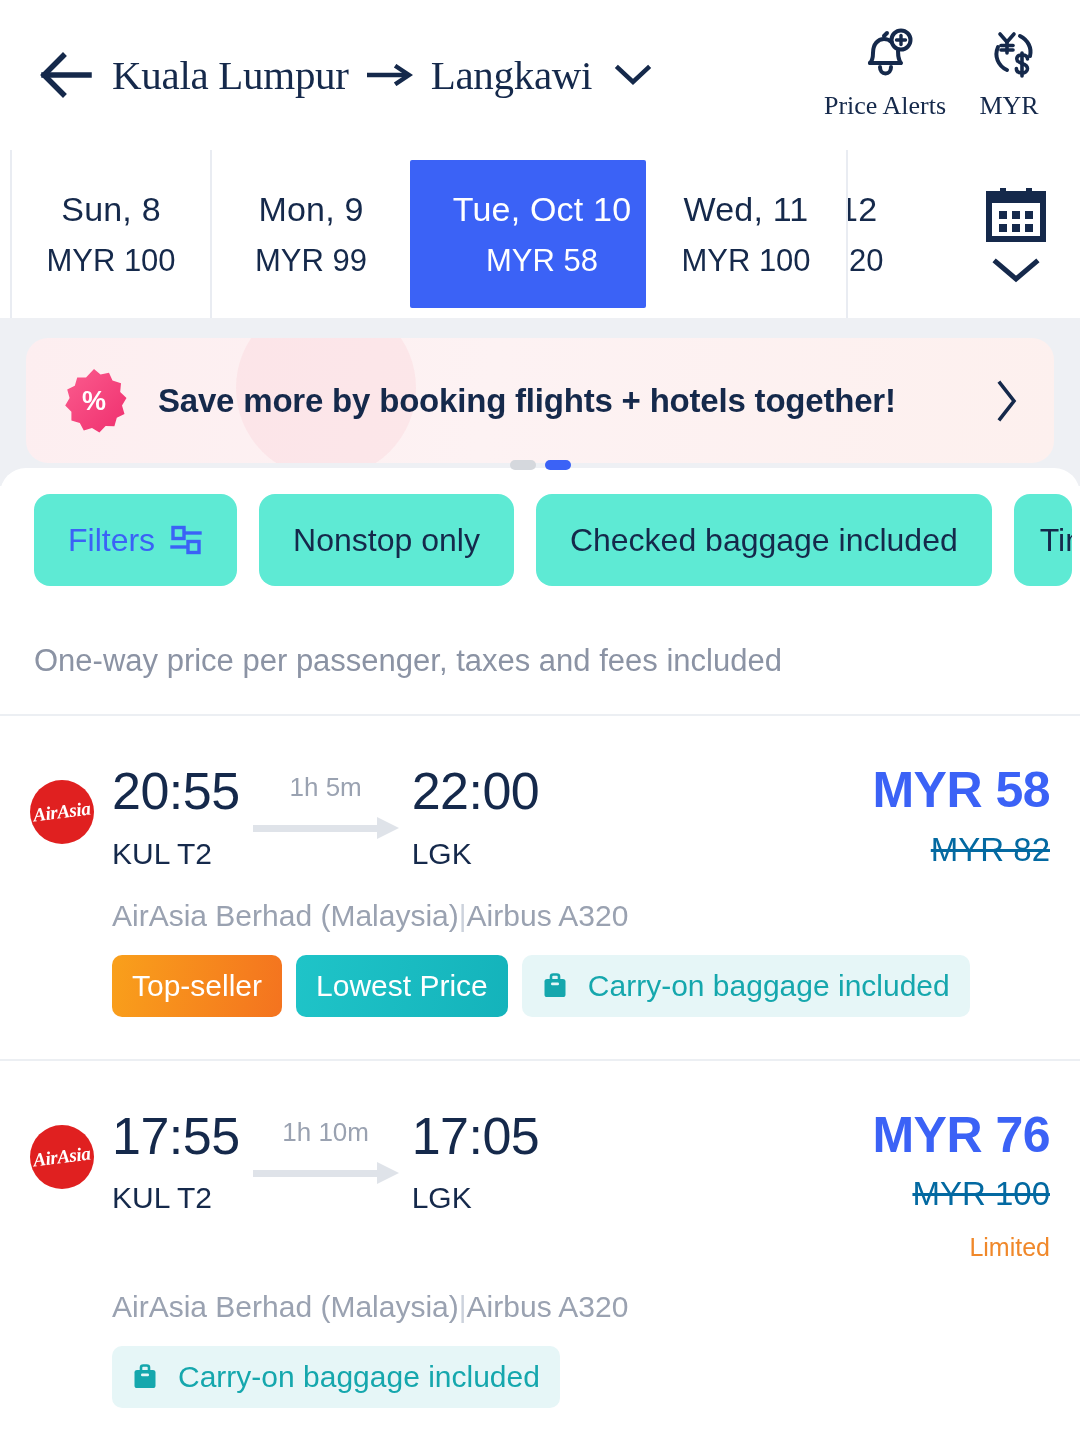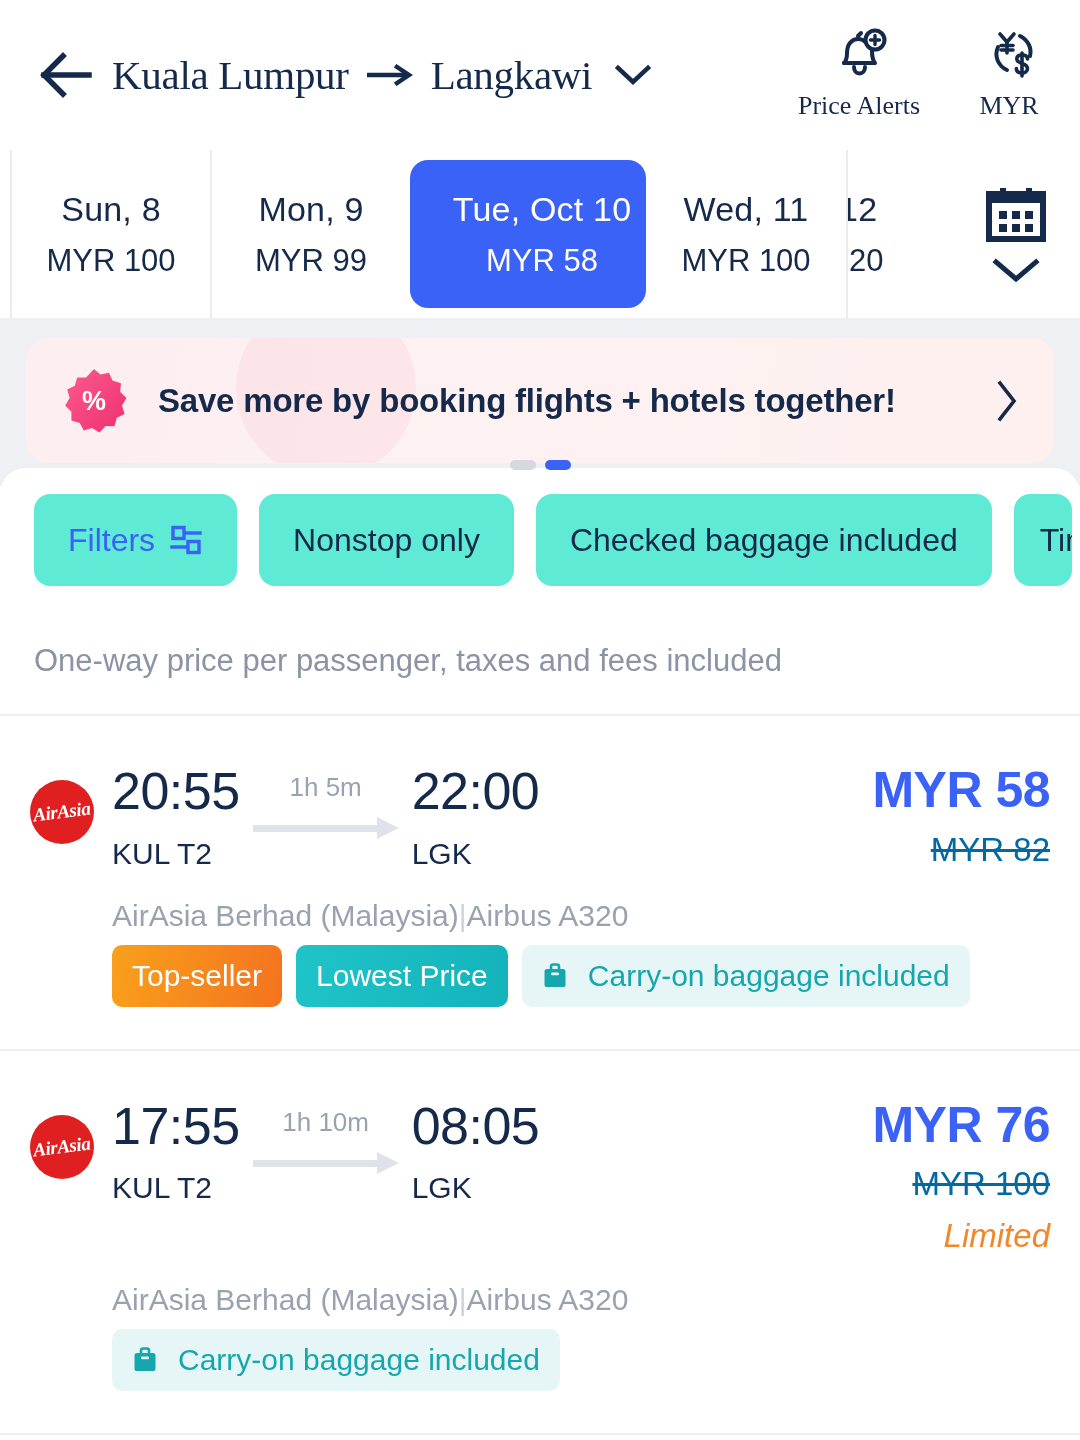--- a/index.html
+++ b/index.html
@@ -46,21 +46,21 @@
     letter-spacing: -0.3px;
     white-space: nowrap;
   }
   .route-arrow { display: flex; align-items: center; }
   .route-chev { display: flex; align-items: center; margin-left: 4px; }
 
   .header-actions {
     margin-left: auto;
     display: flex;
     align-items: center;
-    gap: 44px;
+    gap: 18px;
     padding-bottom: 2px;
   }
   .header-action {
     display: flex;
     flex-direction: column;
     align-items: center;
     gap: 8px;
     min-width: 90px;
   }
   .header-action .ha-label {
@@ -107,21 +107,21 @@
     white-space: nowrap;
     letter-spacing: 0.2px;
   }
   .date-cell .d-price {
     font-size: 31px;
     color: #15294b;
     white-space: nowrap;
   }
   .date-cell.selected {
     background: #3b62f6;
-    border-radius: 18px;
+    border-radius: 2px;
     border-left: none;
     height: 148px;
     width: 236px;
     z-index: 2;
     padding-left: 28px;
   }
   .date-cell.selected + .date-cell { border-left: none; }
   .date-cell.selected .d-day,
   .date-cell.selected .d-price { color: #ffffff; }
   .date-cell.clipped { width: 72px; overflow: hidden; }
@@ -365,41 +365,40 @@
     line-height: 1.05;
     letter-spacing: -0.5px;
   }
   .price-strike {
     font-size: 33px;
     color: #0369a1;
     text-decoration: line-through;
     margin-top: 14px;
   }
   .price-limited {
-    font-size: 33px;
+    font-size: 25px;
     color: #f0882a;
-    margin-top: 14px;
-    font-style: italic;
+    margin-top: 20px;
   }
 
   .fc-operator {
     font-size: 30px;
     color: #9aa2b1;
     margin-top: 28px;
     margin-left: 82px;
     display: flex;
     align-items: center;
   }
   .fc-operator .divider-pipe { color: #ccd2dc; }
 
   .fc-badges {
     display: flex;
     align-items: center;
     gap: 14px;
-    margin-top: 12px;
+    margin-top: 22px;
     margin-left: 82px;
   }
   .badge {
     height: 62px;
     border-radius: 10px;
     display: flex;
     align-items: center;
     justify-content: center;
     padding: 0 20px;
     box-sizing: border-box;
@@ -677,21 +676,21 @@
 
       <div class="dur-block">
         <span class="dur-text">1h 10m</span>
         <span class="dur-line">
           <span class="bar"></span>
             <span class="head"></span>
         </span>
       </div>
 
       <div class="seg arr">
-        <span class="t-time">08:05</span>
+        <span class="t-time">17:05</span>
         <span class="t-code">LGK</span>
       </div>
     </div>
 
     <div class="fc-price">
       <span class="price-main">MYR 76</span>
       <span class="price-strike">MYR 100</span>
       <span class="price-limited">Limited</span>
     </div>
   </div>

